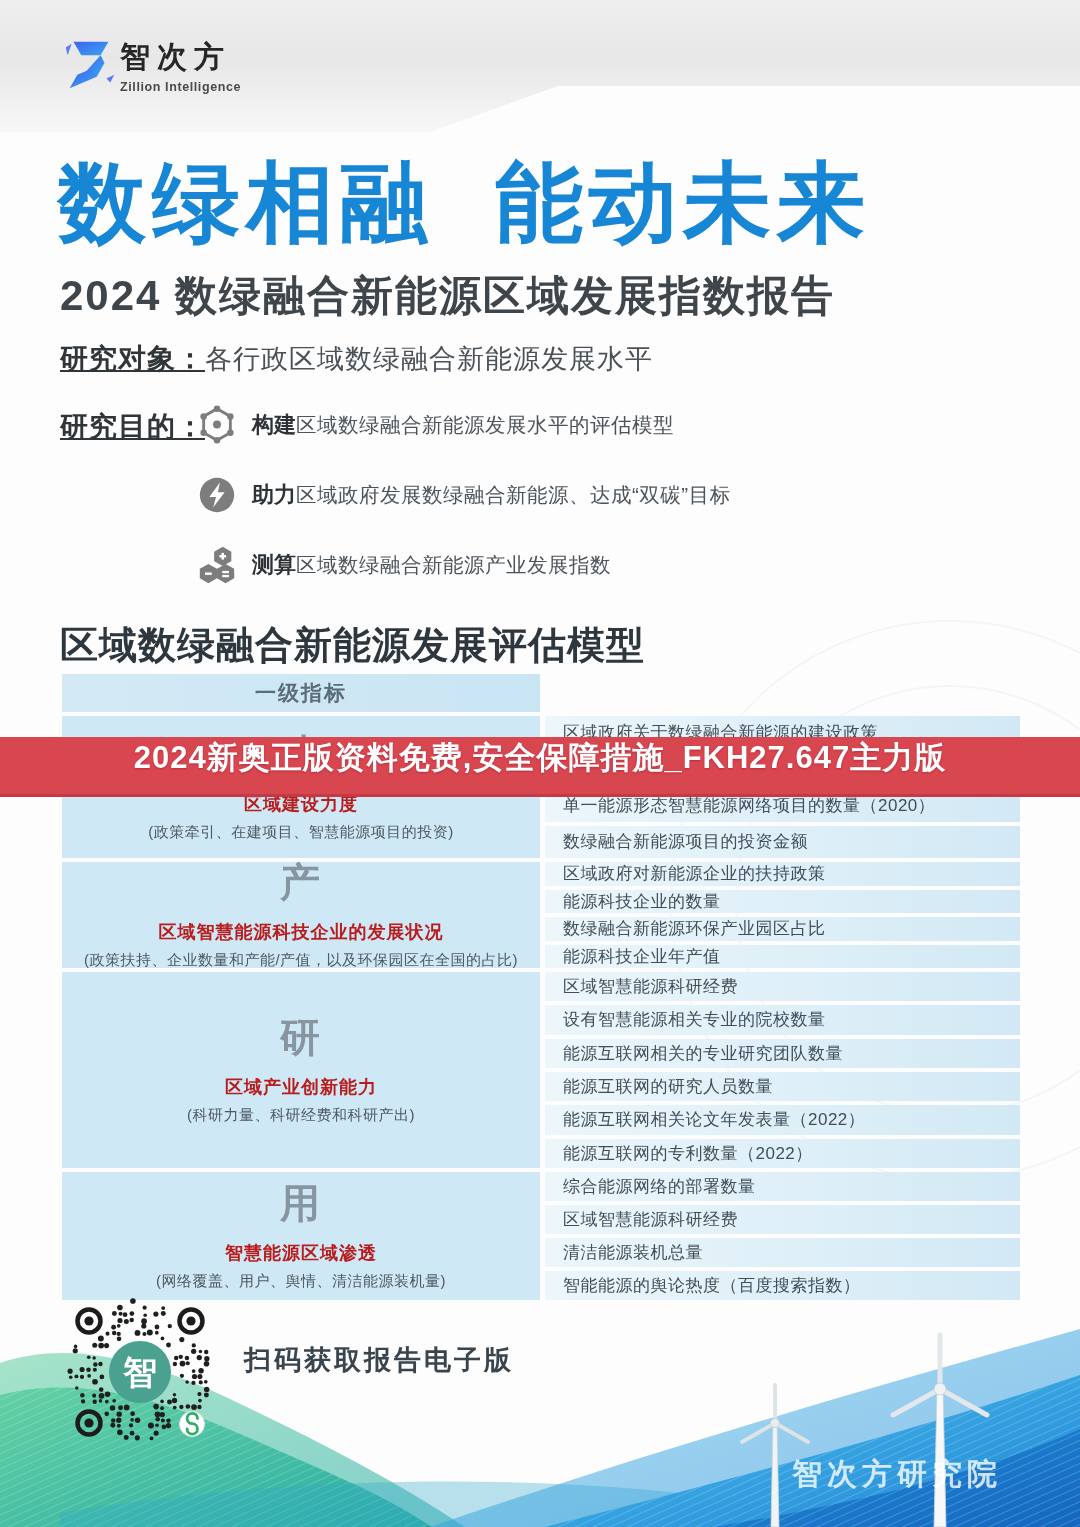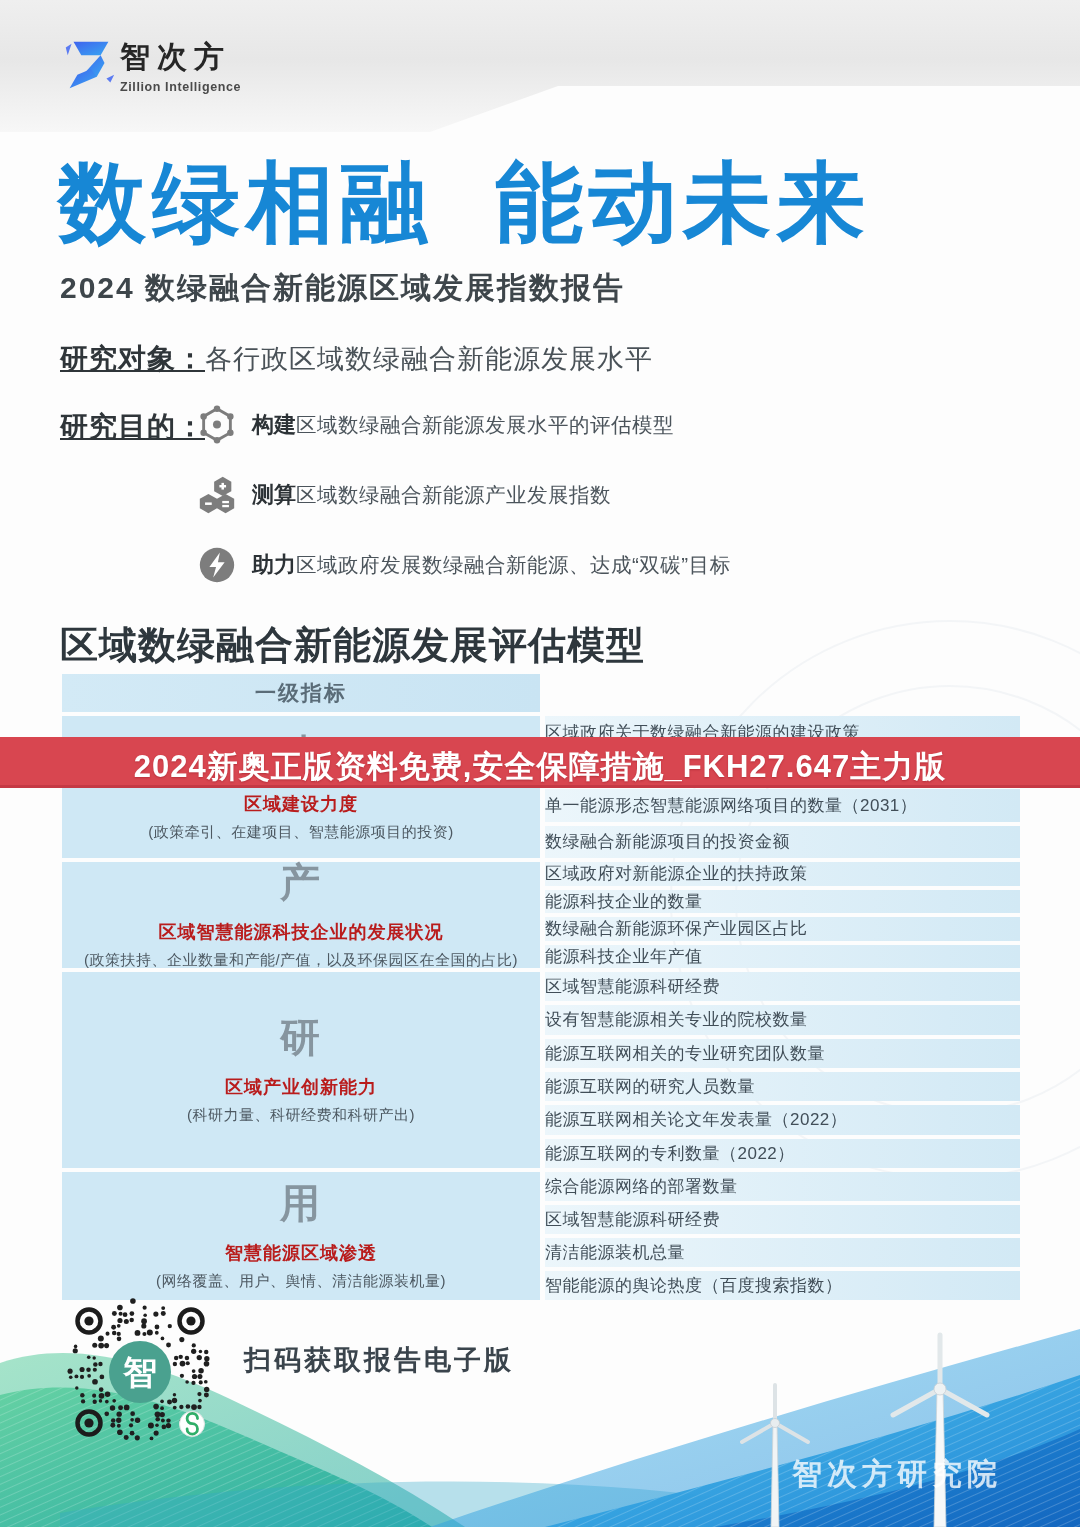--- a/index.html
+++ b/index.html
@@ -12,21 +12,21 @@
     background:linear-gradient(180deg,#efefef 0%,#e7e7e7 45%,#f7f7f7 100%);
     clip-path:polygon(0 0,1080px 0,1080px 86px,558px 86px,430px 132px,0 132px); }
   .logo { position:absolute; top:34px; left:58px; display:flex; align-items:center; }
   .logo-mark { width:62px; height:62px; }
   .logo-cn { font-size:30px; font-weight:800; color:#262626; letter-spacing:7px; }
   .logo-en { font-size:12.5px; color:#4a4a4a; letter-spacing:0.6px; margin-top:2px; font-weight:600; }
 
   
   .hero-title { position:absolute; top:144px; left:58px; font-size:88px; font-weight:900;
     color:#1787d5; letter-spacing:6px; white-space:pre; }
-  .hero-subtitle { position:absolute; top:268px; left:60px; font-size:30px; font-weight:600;
+  .hero-subtitle { position:absolute; top:268px; left:60px; font-size:42px; font-weight:600;
     color:#3e464b; letter-spacing:2px; }
 
   
   .rs-row { position:absolute; top:340px; left:60px; display:flex; align-items:baseline; }
   .r-label { font-size:28px; font-weight:800; color:#2f3539; letter-spacing:1px;text-decoration:underline; }
   .rs-value { font-size:27px; font-weight:500; color:#4a5258; letter-spacing:1px; }
   .rp-label { position:absolute; top:408px; left:60px; }
   .rp-items { position:absolute; top:402px; left:196px; }
   .rp-item { display:flex; align-items:center; height:46px; margin-bottom:24px; }
   .rp-icon { width:42px; height:42px; flex:0 0 42px; margin-right:14px; }
@@ -44,26 +44,26 @@
   .tsec { display:flex; gap:5px; margin-top:4px; }
   .tsec.sec-0 { height:142px; } .tsec.sec-1 { height:106px; }
   .tsec.sec-2 { height:196px; } .tsec.sec-3 { height:128px; }
   .tleft { width:478px; background:#cfe8f5; display:flex; flex-direction:column;
     align-items:center; justify-content:center; text-align:center; padding:4px 10px; }
   .big-char { font-size:40px; font-weight:800; color:#86959f; letter-spacing:2px; line-height:1.1; }
   .cell-name { font-size:18px; font-weight:700; color:#b91c1c; margin-top:16px; letter-spacing:1px; }
   .cell-sub { font-size:15px; font-weight:500; color:#4d5962; margin-top:7px; letter-spacing:0.5px; }
   .tright { width:475px; display:flex; flex-direction:column; gap:4px; }
   .trow { flex:1; background:linear-gradient(90deg,#ecf6fb 0%,#d2e9f5 100%); display:flex;
-    align-items:center; font-size:17px; font-weight:500; color:#414e58; letter-spacing:0.5px; }
-
-  
-  .promo-banner { position:absolute; top:737px; left:0; width:1080px; height:51px; z-index:60;
+    align-items:center; padding-left:18px; font-size:17px; font-weight:500; color:#414e58; letter-spacing:0.5px; }
+
+  
+  .promo-banner { position:absolute; top:737px; left:0; width:1080px; height:60px; z-index:60;
     background:#d84650; box-shadow:inset 0 -3px 0 rgba(140,20,30,0.25);
-    display:flex; align-items:flex-end; justify-content:center; }
+    display:flex; align-items:flex-start; justify-content:center; }
   .promo-banner span { color:#ffffff; font-size:31px; font-weight:900; letter-spacing:1px;
     text-shadow:0 1px 2px rgba(120,10,20,0.35); }
 
   
   .qr-block { position:absolute; top:1296px; left:64px; z-index:5; display:flex; align-items:flex-start; }
   .qr-wrap { position:relative; width:152px; height:152px; }
   .qr-caption { margin:46px 0 0 28px; font-size:27px; font-weight:600; color:#3a444c; letter-spacing:3px; }
 
   
   .footer-art { position:absolute; left:0; bottom:0; width:1080px; height:250px; z-index:1; pointer-events:none; }
@@ -123,58 +123,58 @@
           <circle cx="22" cy="38" r="3.4" fill="#7d7d7d"></circle>
         <circle cx="8" cy="30" r="3.4" fill="#7d7d7d"></circle>
           <circle cx="8" cy="13" r="3.4" fill="#7d7d7d"></circle>
         <circle cx="22" cy="21.5" r="4.2" fill="#7d7d7d"></circle>
       </svg>
       <span class="rp-lead">构建</span>
       <span class="rp-text">区域数绿融合新能源发展水平的评估模型</span>
     </div>
     <div class="rp-item">
       <svg class="rp-icon" viewBox="0 0 44 44">
+        <circle cx="22" cy="22" r="18" fill="#7d7d7d"></circle>
+        <polygon points="25,9 14,24 21,24 18,35 30,19 23,19" fill="#ffffff"></polygon>
+      </svg>
+      <span class="rp-lead">助力</span>
+      <span class="rp-text">区域政府发展数绿融合新能源、达成“双碳”目标</span>
+    </div>
+    <div class="rp-item">
+      <svg class="rp-icon" viewBox="0 0 44 44">
         <polygon points="28,3 37,8 37,18 28,23 19,18 19,8" fill="#7d7d7d"></polygon>
         <rect x="24.5" y="11.5" width="7" height="2.6" fill="#fff"></rect>
           <rect x="26.7" y="9.3" width="2.6" height="7" fill="#fff"></rect>
         <polygon points="13,21 22,26 22,36 13,41 4,36 4,26" fill="#7d7d7d"></polygon>
         <rect x="9.5" y="29.8" width="7" height="2.6" fill="#fff"></rect>
         <polygon points="31,21 40,26 40,36 31,41 22,36 22,26" fill="#7d7d7d"></polygon>
         <rect x="27.5" y="28.2" width="7" height="2.4" fill="#fff"></rect>
           <rect x="27.5" y="32.4" width="7" height="2.4" fill="#fff"></rect>
       </svg>
       <span class="rp-lead">测算</span>
       <span class="rp-text">区域数绿融合新能源产业发展指数</span>
     </div>
-    <div class="rp-item">
-      <svg class="rp-icon" viewBox="0 0 44 44">
-        <circle cx="22" cy="22" r="18" fill="#7d7d7d"></circle>
-        <polygon points="25,9 14,24 21,24 18,35 30,19 23,19" fill="#ffffff"></polygon>
-      </svg>
-      <span class="rp-lead">助力</span>
-      <span class="rp-text">区域政府发展数绿融合新能源、达成“双碳”目标</span>
-    </div>
   </div>
 
   <h3 class="model-title">区域数绿融合新能源发展评估模型</h3>
   <div class="model-table">
     <div class="thead">
       <div class="th c1">一级指标</div>
     </div>
 
     <div class="tsec sec-0">
       <div class="tleft">
         <div class="big-char">建</div>
         <div class="cell-name">区域建设力度</div>
         <div class="cell-sub">(政策牵引、在建项目、智慧能源项目的投资)</div>
       </div>
       <div class="tright">
         <div class="trow">区域政府关于数绿融合新能源的建设政策</div>
         <div class="trow"></div>
-        <div class="trow">单一能源形态智慧能源网络项目的数量（2031）</div>
+        <div class="trow">单一能源形态智慧能源网络项目的数量（2020）</div>
         <div class="trow">数绿融合新能源项目的投资金额</div>
       </div>
     </div>
 
     <div class="tsec sec-1">
       <div class="tleft">
         <div class="big-char">产</div>
         <div class="cell-name">区域智慧能源科技企业的发展状况</div>
         <div class="cell-sub">(政策扶持、企业数量和产能/产值，以及环保园区在全国的占比)</div>
       </div>

